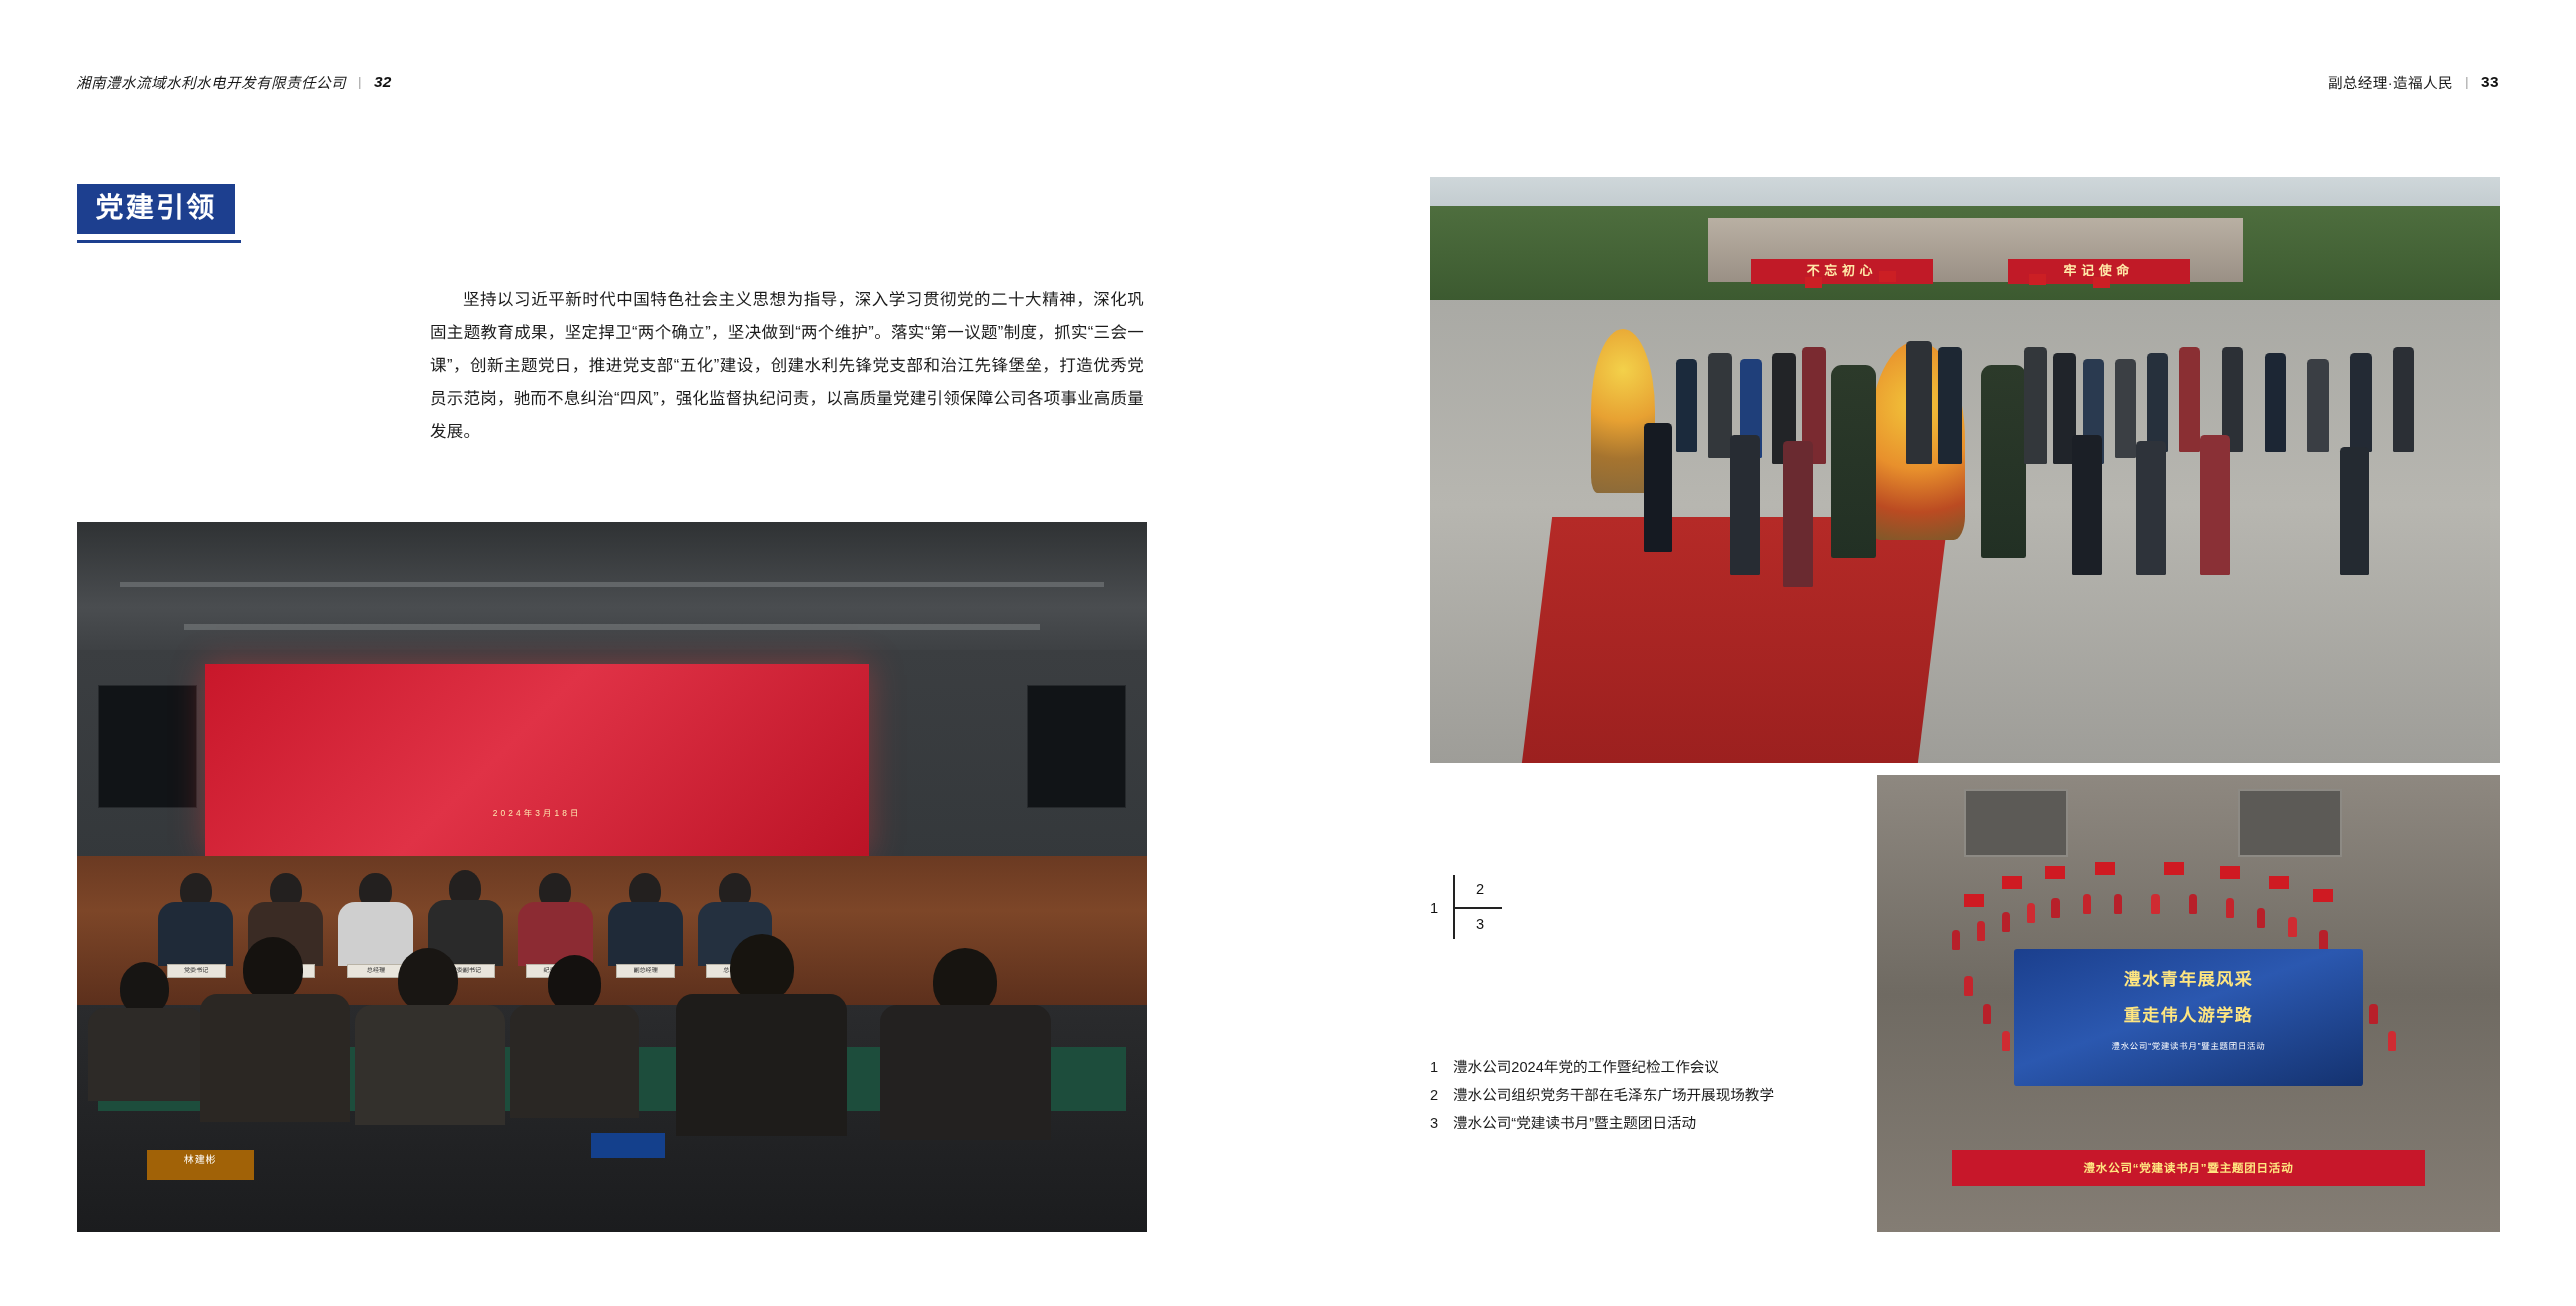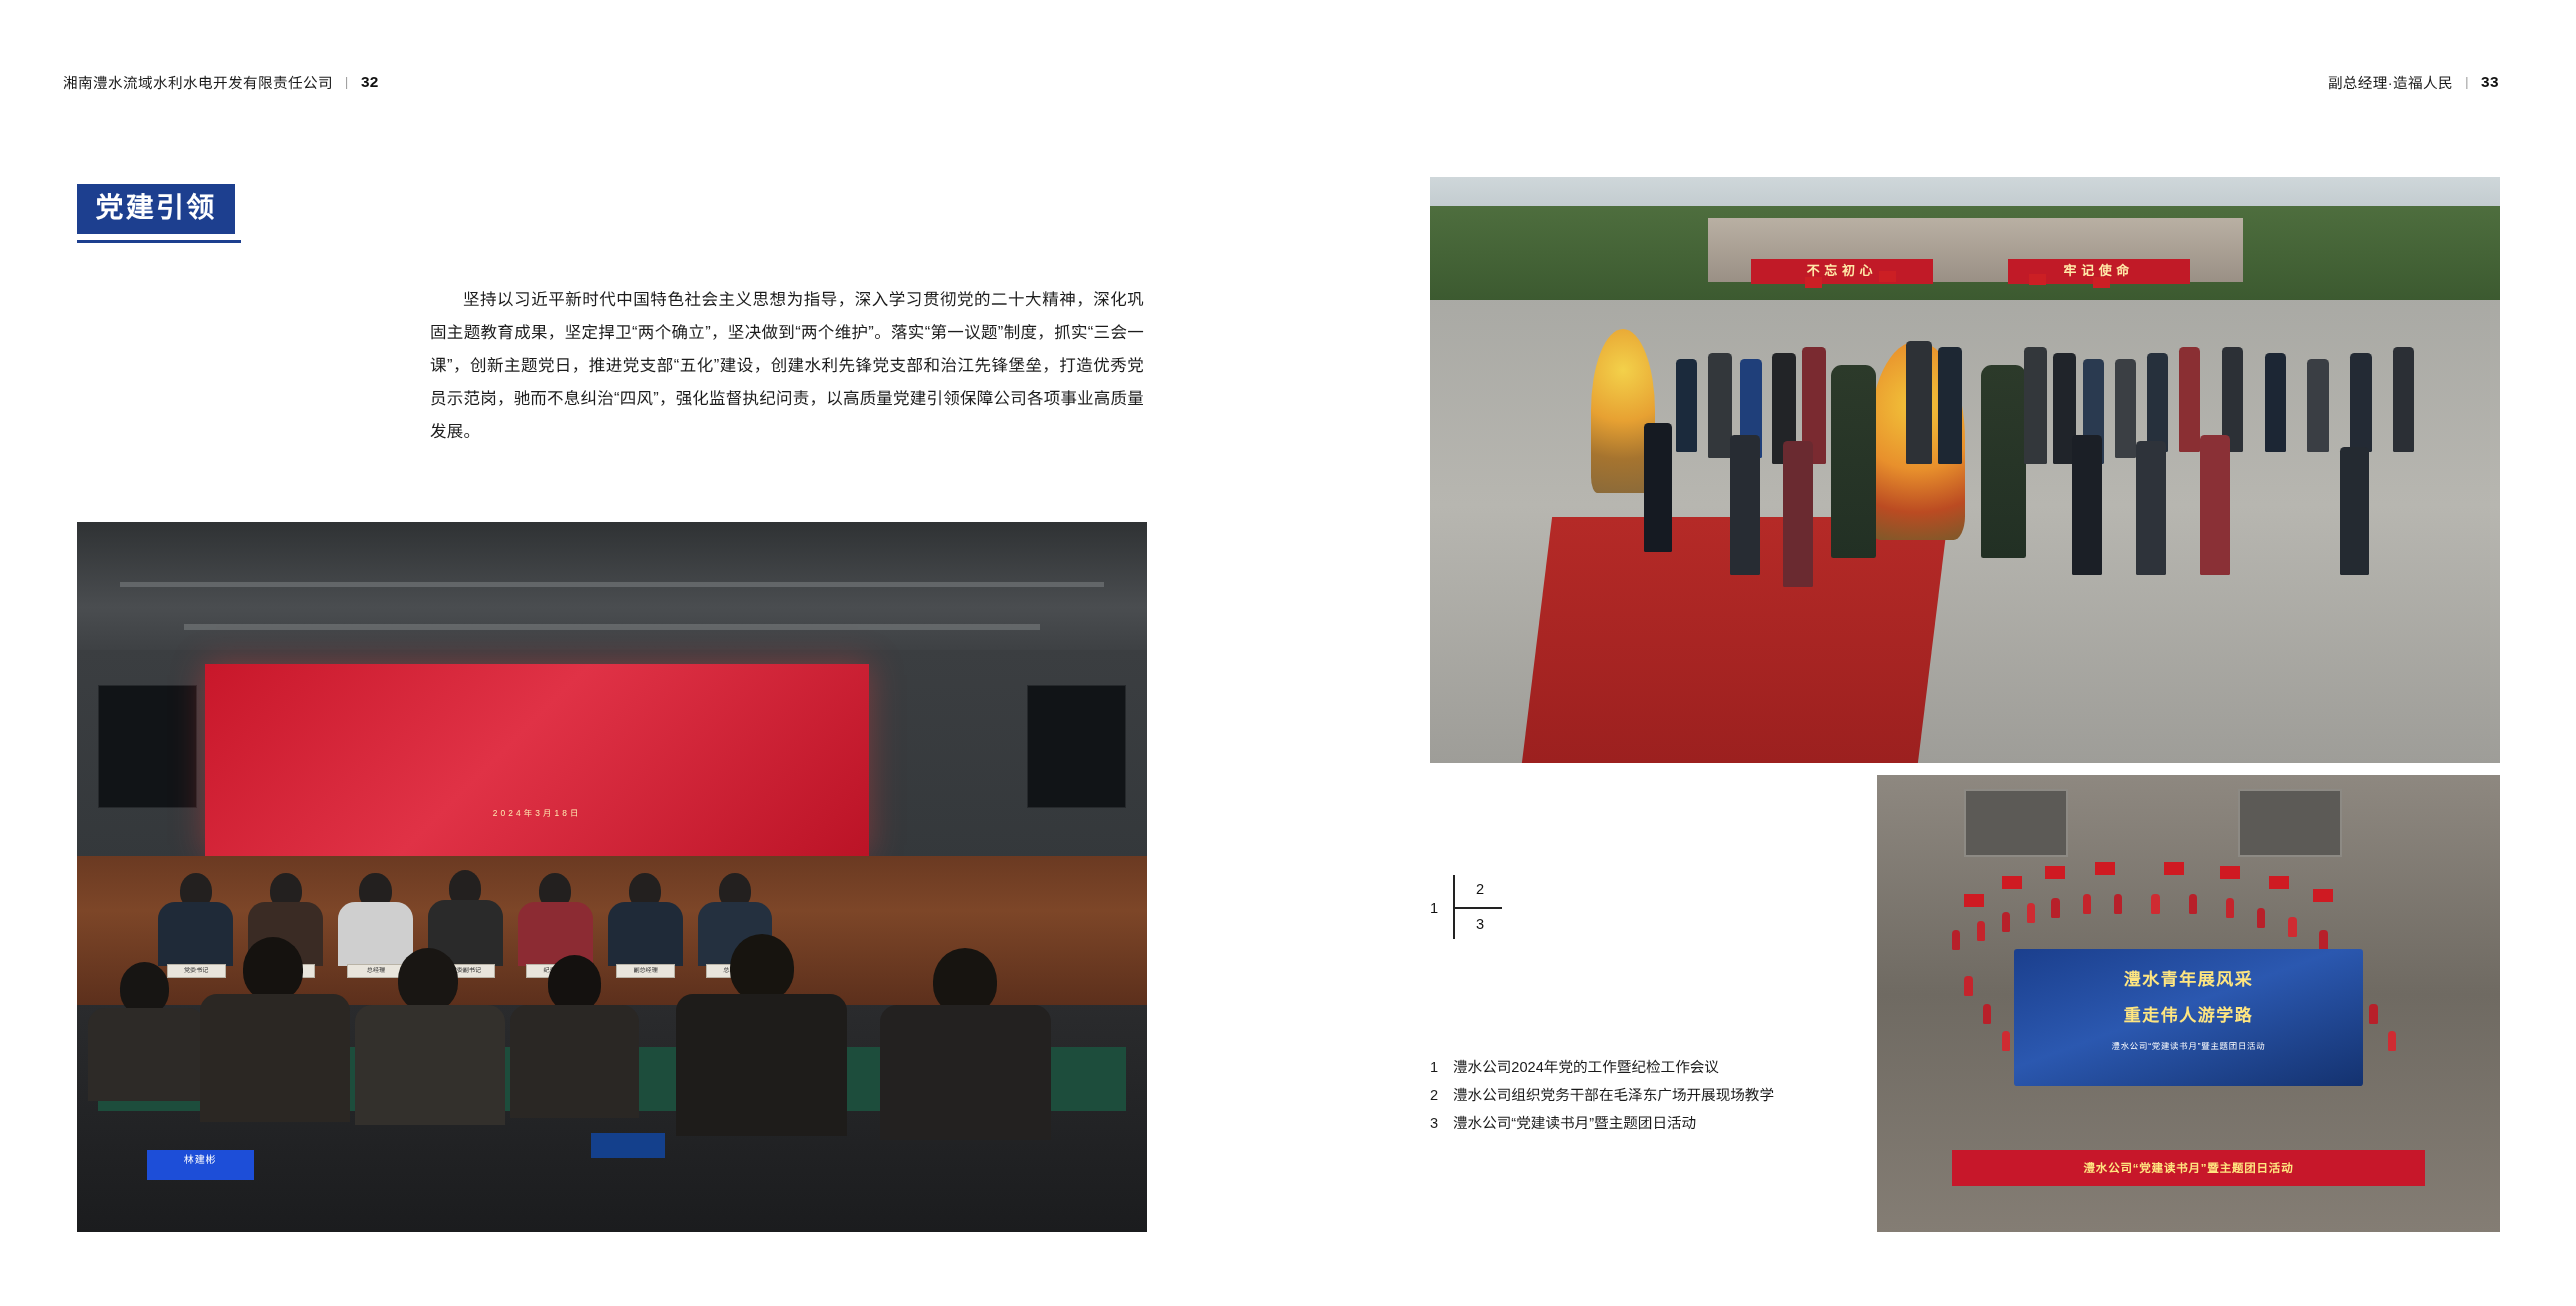--- a/index.html
+++ b/index.html
@@ -20,21 +20,21 @@
     position: absolute;
     top: 71px;
     font-size: 14.6px;
     color: #1a1a1a;
     letter-spacing: 0.4px;
     white-space: nowrap;
     display: flex;
     align-items: center;
     gap: 10.7px;
   }
-  .runhead-left { left: 63px; }
+  .runhead-left { left: 76px; font-style: italic; }
   .runhead-right { right: 77px; }
   .runhead .sep {
     color: #9a9a9a;
     font-size: 12.3px;
     padding: 0 1.5px;
   }
   .runhead .pagenum {
     font-weight: bold;
     font-size: 15.4px;
     color: #111;
@@ -144,21 +144,21 @@
   }
   .seated-body {
     position: absolute; border-radius: 17px 17px 0 0;
     background: #1f2a38;
   }
   .nameplate {
     position: absolute; background: #e9e5dc; border: 0.8px solid #b9b3a6;
     font-size: 6.1px; color: #333; text-align: center; line-height: 10px;
   }
   .blue-badge {
-    position: absolute; background: #1d4ed8; color: #fff;
+    position: absolute; background: #a16207; color: #fff;
     font-size: 10px; text-align: center; line-height: 20px; letter-spacing: 0.8px;
   }
   .table-front {
     position: absolute; left: 2%; top: 74%; width: 96%; height: 9%;
     background: #1d4d3c;
   }
 
   
   #photo-square {
     left: 1430px;

